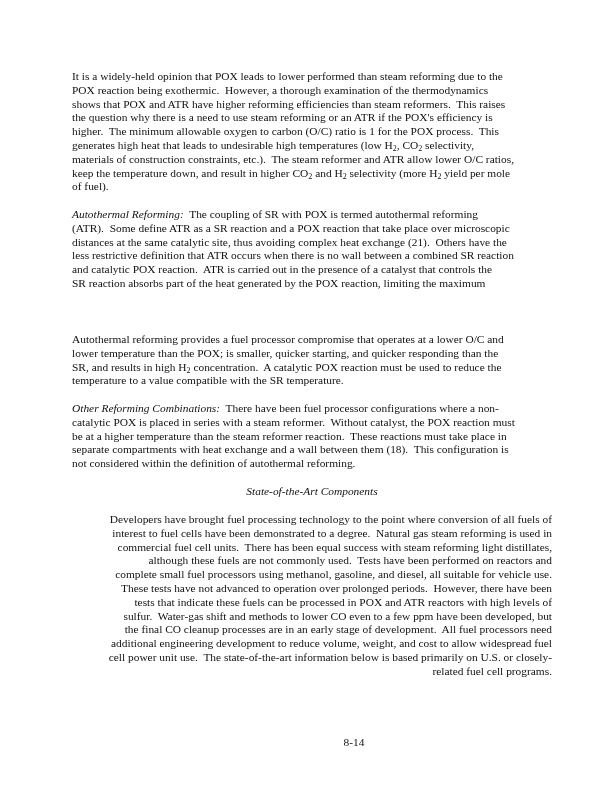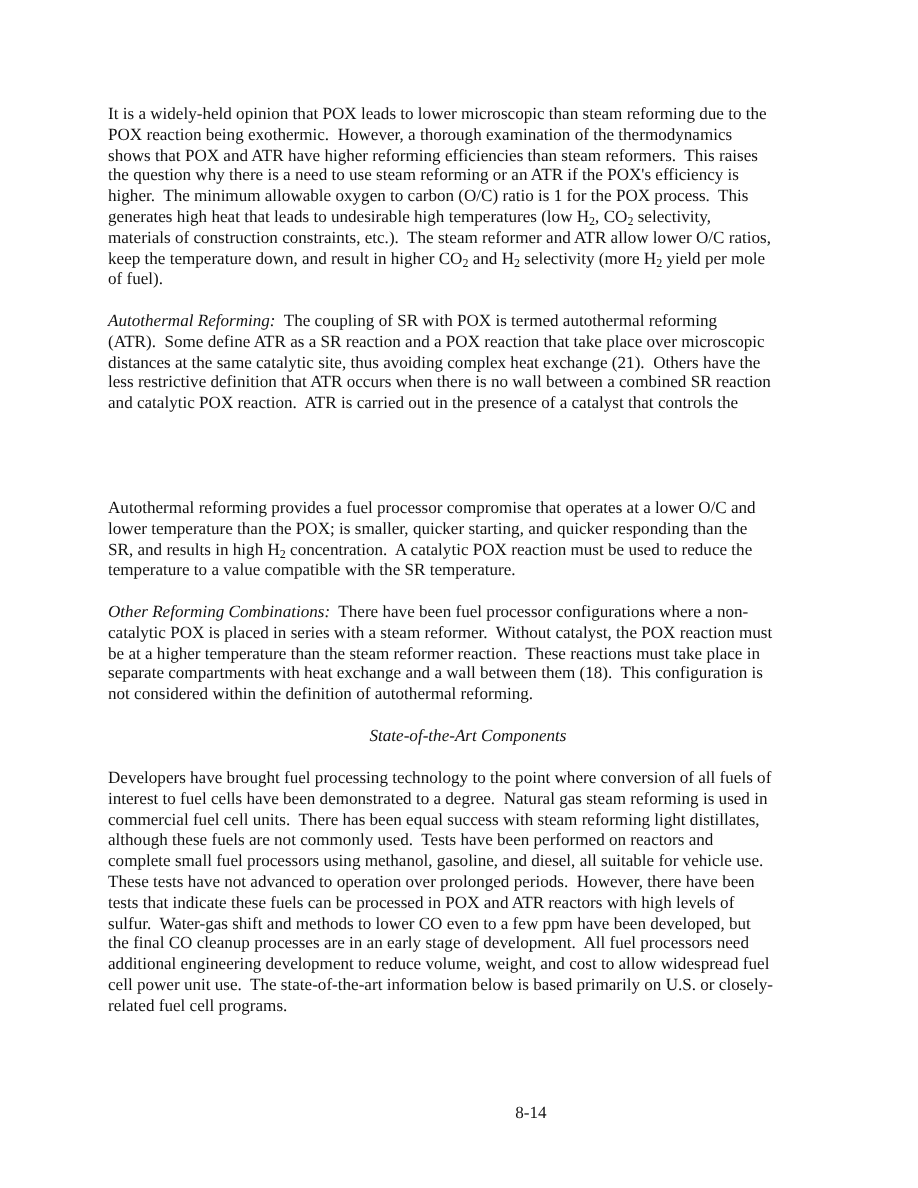--- a/index.html
+++ b/index.html
@@ -20,37 +20,38 @@
     position: absolute; left: 0; width: 612px; top: 736px; text-align: center;
     font-family: "Liberation Serif", "DejaVu Serif", serif; font-size: 11.4px; color: #111; padding-left: 48px;
   }
 </style>
 </head>
 <body>
 
 <div class="page">
 
   <div class="text" style="top:70px;">
-    <span class="line">It is a widely-held opinion that POX leads to lower microscopic than steam reforming due to the</span>
+    <span class="line">It is a widely-held opinion that POX leads to lower performed than steam reforming due to the</span>
     <span class="line">POX reaction being exothermic.&nbsp; However, a thorough examination of the thermodynamics</span>
     <span class="line">shows that POX and ATR have higher reforming efficiencies than steam reformers.&nbsp; This raises</span>
     <span class="line">the question why there is a need to use steam reforming or an ATR if the POX's efficiency is</span>
     <span class="line">higher.&nbsp; The minimum allowable oxygen to carbon (O/C) ratio is 1 for the POX process.&nbsp; This</span>
     <span class="line">generates high heat that leads to undesirable high temperatures (low H<sub>2</sub>, CO<sub>2</sub> selectivity,</span>
     <span class="line">materials of construction constraints, etc.).&nbsp; The steam reformer and ATR allow lower O/C ratios,</span>
     <span class="line">keep the temperature down, and result in higher CO<sub>2</sub> and H<sub>2</sub> selectivity (more H<sub>2</sub> yield per mole</span>
     <span class="line">of fuel).</span>
   </div>
 
   <div class="text" style="top:208px;">
     <span class="line"><span class="bi">Autothermal Reforming:</span><span>&nbsp; The coupling of SR with POX is termed autothermal reforming</span></span>
     <span class="line">(ATR).&nbsp; Some define ATR as a SR reaction and a POX reaction that take place over microscopic</span>
     <span class="line">distances at the same catalytic site, thus avoiding complex heat exchange (21).&nbsp; Others have the</span>
     <span class="line">less restrictive definition that ATR occurs when there is no wall between a combined SR reaction</span>
     <span class="line">and catalytic POX reaction.&nbsp; ATR is carried out in the presence of a catalyst that controls the</span>
+    <span class="line">SR reaction absorbs part of the heat generated by the POX reaction, limiting the maximum</span>
   </div>
 
   <div class="text" style="top:333px;">
     <span class="line">Autothermal reforming provides a fuel processor compromise that operates at a lower O/C and</span>
     <span class="line">lower temperature than the POX; is smaller, quicker starting, and quicker responding than the</span>
     <span class="line">SR, and results in high H<sub>2</sub> concentration.&nbsp; A catalytic POX reaction must be used to reduce the</span>
     <span class="line">temperature to a value compatible with the SR temperature.</span>
   </div>
 
   <div class="text" style="top:402px;">
@@ -58,21 +59,21 @@
     <span class="line">catalytic POX is placed in series with a steam reformer.&nbsp; Without catalyst, the POX reaction must</span>
     <span class="line">be at a higher temperature than the steam reformer reaction.&nbsp; These reactions must take place in</span>
     <span class="line">separate compartments with heat exchange and a wall between them (18).&nbsp; This configuration is</span>
     <span class="line">not considered within the definition of autothermal reforming.</span>
   </div>
 
   <div class="text" style="top:485px;text-align:center;">
     <span class="line bi">State-of-the-Art Components</span>
   </div>
 
-  <div class="text" style="top:513px;">
+  <div class="text" style="top:513px;text-align:right;">
     <span class="line">Developers have brought fuel processing technology to the point where conversion of all fuels of</span>
     <span class="line">interest to fuel cells have been demonstrated to a degree.&nbsp; Natural gas steam reforming is used in</span>
     <span class="line">commercial fuel cell units.&nbsp; There has been equal success with steam reforming light distillates,</span>
     <span class="line">although these fuels are not commonly used.&nbsp; Tests have been performed on reactors and</span>
     <span class="line">complete small fuel processors using methanol, gasoline, and diesel, all suitable for vehicle use.</span>
     <span class="line">These tests have not advanced to operation over prolonged periods.&nbsp; However, there have been</span>
     <span class="line">tests that indicate these fuels can be processed in POX and ATR reactors with high levels of</span>
     <span class="line">sulfur.&nbsp; Water-gas shift and methods to lower CO even to a few ppm have been developed, but</span>
     <span class="line">the final CO cleanup processes are in an early stage of development.&nbsp; All fuel processors need</span>
     <span class="line">additional engineering development to reduce volume, weight, and cost to allow widespread fuel</span>

